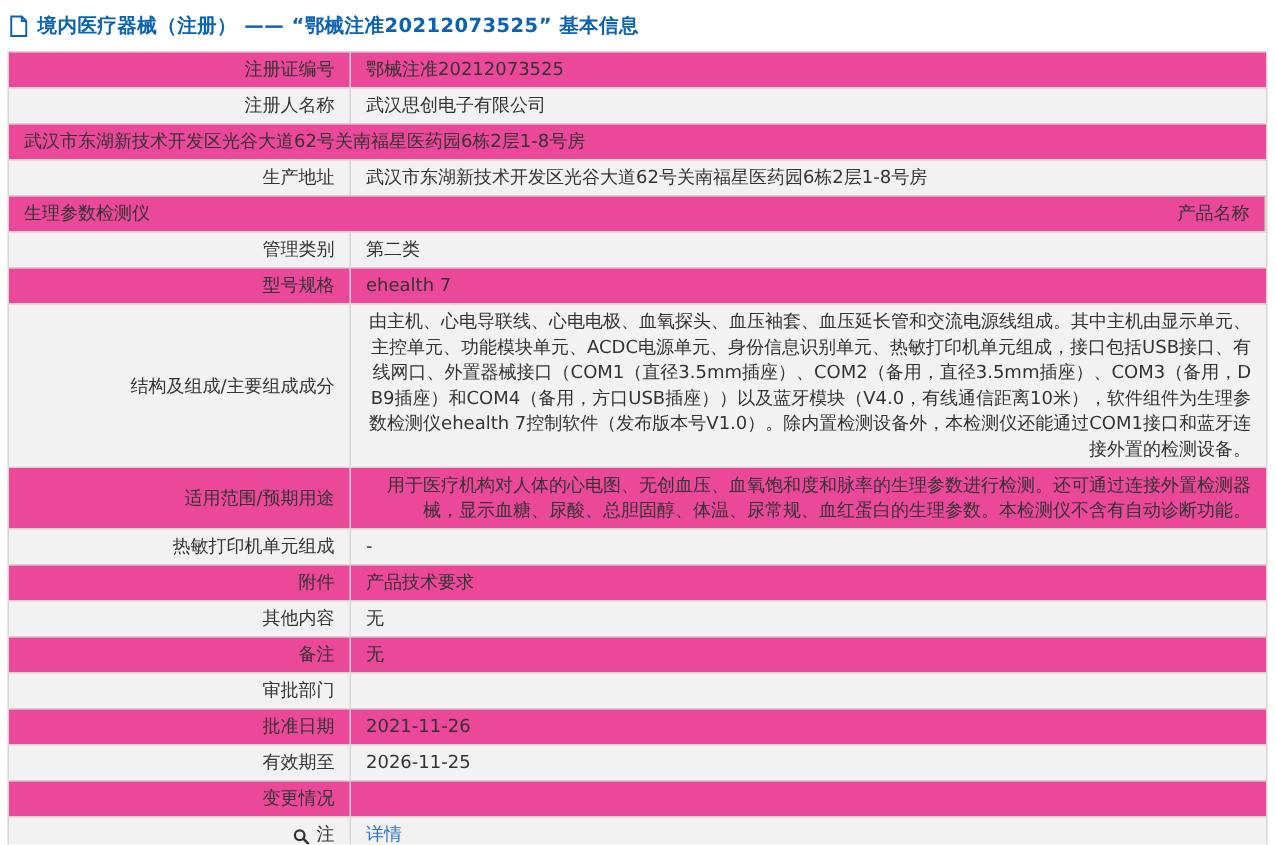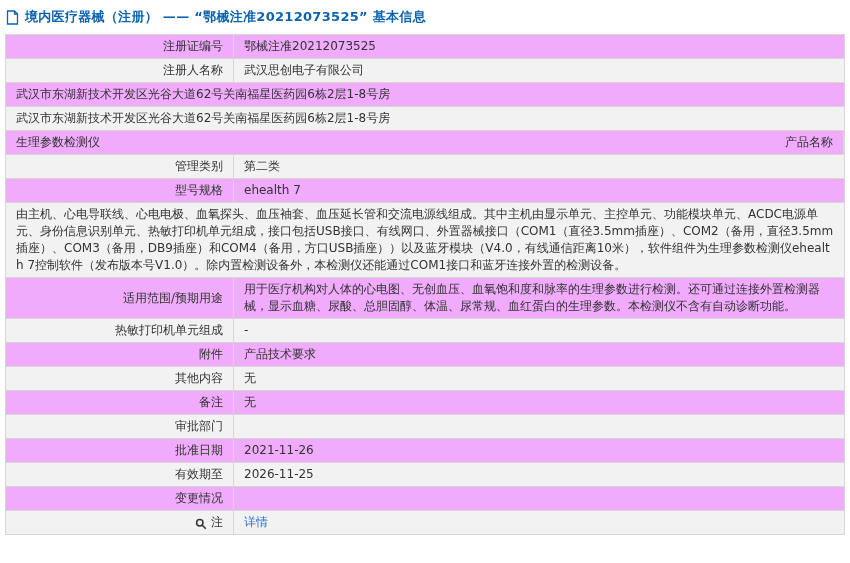--- a/index.html
+++ b/index.html
@@ -27,21 +27,21 @@
   }
   .doc-icon { display: inline-flex; align-items: center; }
 
   .info-table {
     border: 1px solid #d6d6d6;
     border-bottom: none;
     width: 840px;
   }
   .row {
     display: flex;
-    background: #f0abfc;
+    background: #ec4899;
     border-bottom: 1px solid #d6d6d6;
   }
   .row.alt { background: #f2f2f2; }
   .cell {
     padding: 3px 10px;
     line-height: 17px;
     min-height: 23px;
   }
   .cell.label {
     flex: 0 0 228px;
@@ -51,21 +51,21 @@
     align-items: center;
     justify-content: flex-end;
     gap: 4px;
     text-align: right;
     color: #333333;
   }
   .cell.value {
     flex: 1;
     display: flex;
     align-items: center;
-    text-align: left;
+    text-align: right;
     word-break: break-all;
   }
   .cell.value a {
     color: #2a72c8;
     text-decoration: none;
     cursor: pointer;
   }
   .row-icon { display: inline-flex; align-items: center; position: relative; top: 1px; }
 </style>
 </head>
@@ -92,20 +92,23 @@
       <div class="row alt">
         <div class="cell label">
           <span>注册人名称</span>
         </div>
         <div class="cell value">武汉思创电子有限公司</div>
       </div>
       <div class="row">
         <div class="cell value">武汉市东湖新技术开发区光谷大道62号关南福星医药园6栋2层1-8号房</div>
       </div>
       <div class="row alt">
+        <div class="cell label">
+          <span>生产地址</span>
+        </div>
         <div class="cell value">武汉市东湖新技术开发区光谷大道62号关南福星医药园6栋2层1-8号房</div>
       </div>
       <div class="row">
         <div class="cell value">生理参数检测仪</div>
         <div class="cell label">
           <span>产品名称</span>
         </div>
       </div>
       <div class="row alt">
         <div class="cell label">
@@ -113,20 +116,23 @@
         </div>
         <div class="cell value">第二类</div>
       </div>
       <div class="row">
         <div class="cell label">
           <span>型号规格</span>
         </div>
         <div class="cell value">ehealth 7</div>
       </div>
       <div class="row alt">
+        <div class="cell label">
+          <span>结构及组成/主要组成成分</span>
+        </div>
         <div class="cell value">由主机、心电导联线、心电电极、血氧探头、血压袖套、血压延长管和交流电源线组成。其中主机由显示单元、主控单元、功能模块单元、ACDC电源单元、身份信息识别单元、热敏打印机单元组成，接口包括USB接口、有线网口、外置器械接口（COM1（直径3.5mm插座）、COM2（备用，直径3.5mm插座）、COM3（备用，DB9插座）和COM4（备用，方口USB插座））以及蓝牙模块（V4.0，有线通信距离10米），软件组件为生理参数检测仪ehealth 7控制软件（发布版本号V1.0）。除内置检测设备外，本检测仪还能通过COM1接口和蓝牙连接外置的检测设备。</div>
       </div>
       <div class="row">
         <div class="cell label">
           <span>适用范围/预期用途</span>
         </div>
         <div class="cell value">用于医疗机构对人体的心电图、无创血压、血氧饱和度和脉率的生理参数进行检测。还可通过连接外置检测器械，显示血糖、尿酸、总胆固醇、体温、尿常规、血红蛋白的生理参数。本检测仪不含有自动诊断功能。</div>
       </div>
       <div class="row alt">
         <div class="cell label">

